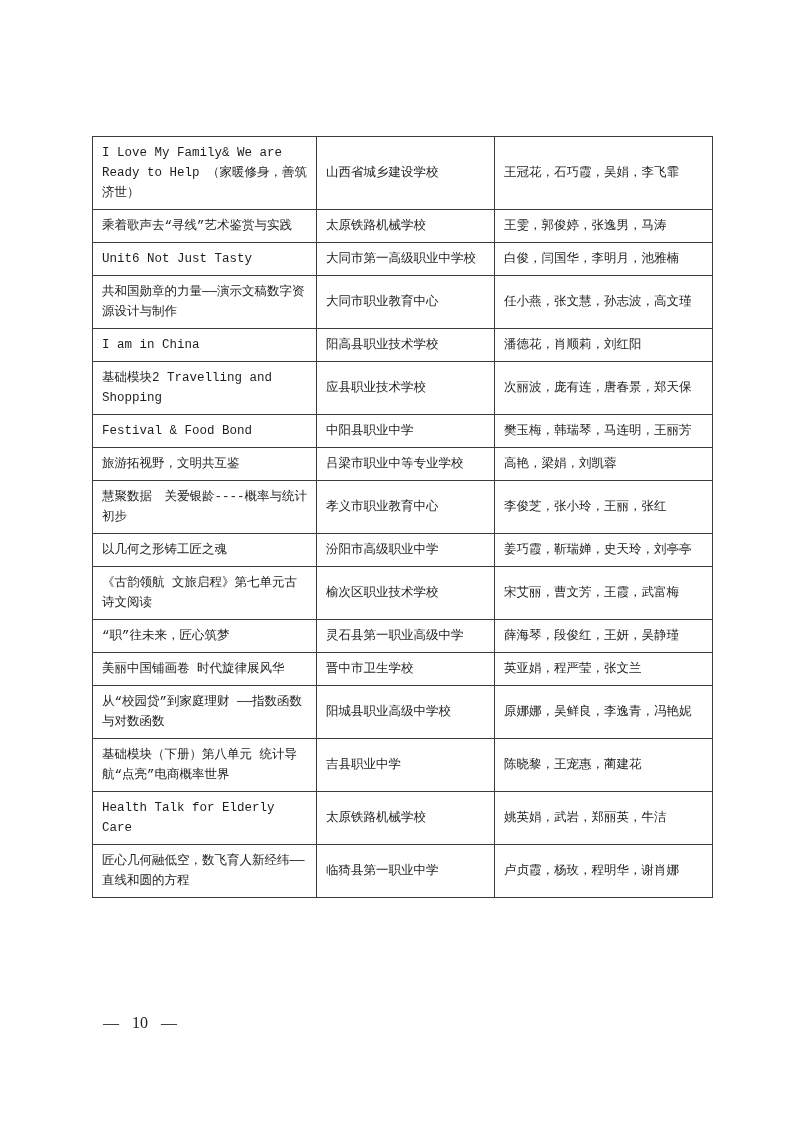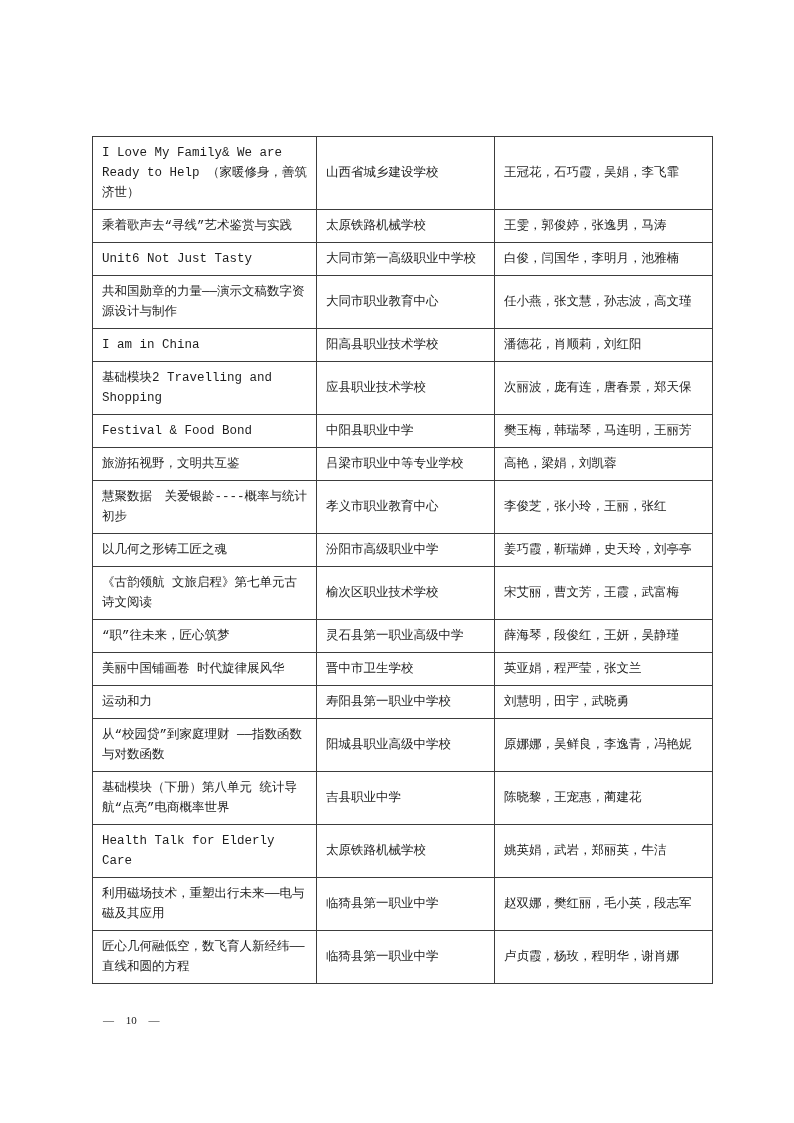--- a/index.html
+++ b/index.html
@@ -34,21 +34,21 @@
     color: #1d1d1d;
   }
   .doc-table .col-title  { width: 224px; }
   .doc-table .col-school { width: 178px; }
   .doc-table .col-names  { width: 218px; }
   .page-footer {
     position: absolute;
     left: 103px;
     top: 1014px;
     font-family: "Liberation Serif", "DejaVu Serif", serif;
-    font-size: 11px;
+    font-size: 16px;
     color: #222222;
     word-spacing: 9px;
     white-space: pre;
   }
 </style>
 </head>
 <body>
 
 <table class="doc-table">
   <colgroup>
@@ -116,45 +116,35 @@
       <td>“职”往未来，匠心筑梦</td>
       <td>灵石县第一职业高级中学</td>
       <td>薛海琴，段俊红，王妍，吴静瑾</td>
     </tr>
     <tr>
       <td>美丽中国铺画卷 时代旋律展风华</td>
       <td>晋中市卫生学校</td>
       <td>英亚娟，程严莹，张文兰</td>
     </tr>
     <tr>
-      <td>运动和力</td>
-      <td>寿阳县第一职业中学校</td>
-      <td>刘慧明，田宇，武晓勇</td>
-    </tr>
-    <tr>
       <td>从“校园贷”到家庭理财 ——指数函数与对数函数</td>
       <td>阳城县职业高级中学校</td>
       <td>原娜娜，吴鲜良，李逸青，冯艳妮</td>
     </tr>
     <tr>
       <td>基础模块（下册）第八单元 统计导航“点亮”电商概率世界</td>
       <td>吉县职业中学</td>
       <td>陈晓黎，王宠惠，蔺建花</td>
     </tr>
     <tr>
       <td>Health Talk for Elderly Care</td>
       <td>太原铁路机械学校</td>
       <td>姚英娟，武岩，郑丽英，牛洁</td>
     </tr>
     <tr>
-      <td>利用磁场技术，重塑出行未来——电与磁及其应用</td>
-      <td>临猗县第一职业中学</td>
-      <td>赵双娜，樊红丽，毛小英，段志军</td>
-    </tr>
-    <tr>
       <td>匠心几何融低空，数飞育人新经纬——直线和圆的方程</td>
       <td>临猗县第一职业中学</td>
       <td>卢贞霞，杨玫，程明华，谢肖娜</td>
     </tr>
   </tbody>
 </table>
 
 <div class="page-footer">— 10 —</div>
 
 </body></html>

